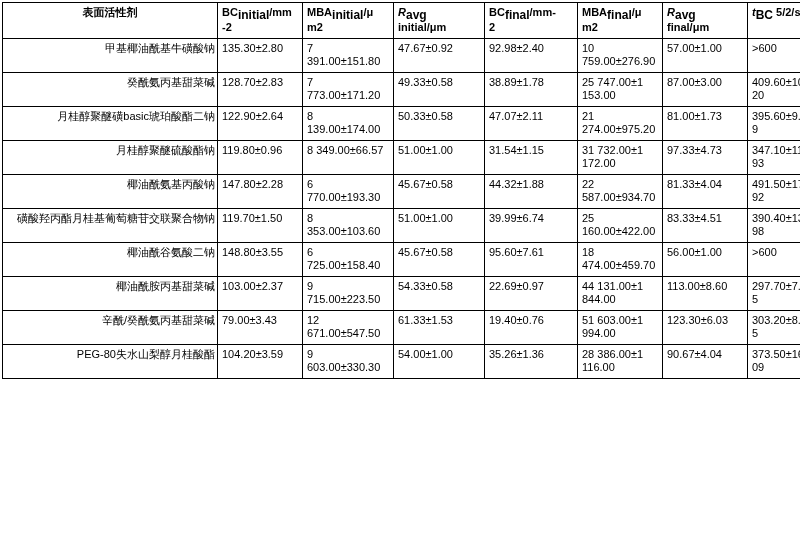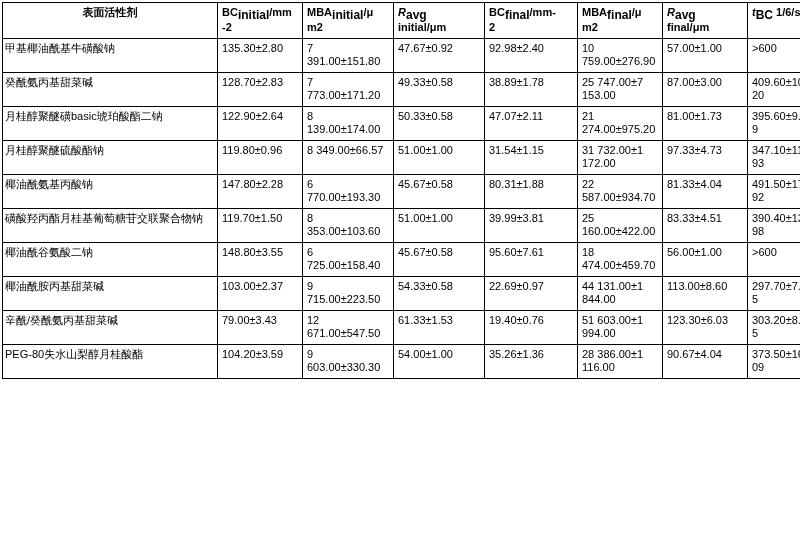--- a/index.html
+++ b/index.html
@@ -51,21 +51,21 @@
   .c2 { width: 82px; }
   .c3 { width: 82px; }
   .c4 { width: 84px; }
   .c5 { width: 76px; }
   .c6 { width: 76px; }
   .c7 { width: 60px; }
   tbody td {
     font-size: 11px;
   }
   tbody td.c0 {
-    text-align: left;
+    text-align: right;
     padding-left: 2px;
     padding-right: 2px;
   }
   .sub {
     font-size: 12px;
     vertical-align: sub;
     line-height: 1;
   }
   .ital {
     font-style: italic;
@@ -96,21 +96,21 @@
         <th class="c4">
           <span>BC</span><span class="sub">final</span><span>/mm-</span><span class="hdr-line2">2</span>
         </th>
         <th class="c5">
           <span>MBA</span><span class="sub">final</span><span>/μ</span><span class="hdr-line2">m2</span>
         </th>
         <th class="c6">
           <span class="ital">R</span><span class="sub">avg</span><span class="hdr-line2">final/μm</span>
         </th>
         <th class="c7">
-          <span class="ital">t</span><span class="sub">BC</span><span> 1/6/s</span>
+          <span class="ital">t</span><span class="sub">BC</span><span> 5/2/s</span>
         </th>
 
       </tr>
     </thead>
     <tbody>
       <tr>
         <td class="c0">甲基椰油酰基牛磺酸钠</td>
         <td class="c1">135.30±2.80</td>
         <td class="c2">7 391.00±151.80</td>
         <td class="c3">47.67±0.92</td>
@@ -119,21 +119,21 @@
         <td class="c6">57.00±1.00</td>
         <td class="c7">&gt;600</td>
 
       </tr>
       <tr>
         <td class="c0">癸酰氨丙基甜菜碱</td>
         <td class="c1">128.70±2.83</td>
         <td class="c2">7 773.00±171.20</td>
         <td class="c3">49.33±0.58</td>
         <td class="c4">38.89±1.78</td>
-        <td class="c5">25 747.00±7 153.00</td>
+        <td class="c5">25 747.00±1 153.00</td>
         <td class="c6">87.00±3.00</td>
         <td class="c7">409.60±10.20</td>
 
       </tr>
       <tr>
         <td class="c0">月桂醇聚醚磺basic琥珀酸酯二钠</td>
         <td class="c1">122.90±2.64</td>
         <td class="c2">8 139.00±174.00</td>
         <td class="c3">50.33±0.58</td>
         <td class="c4">47.07±2.11</td>
@@ -151,32 +151,32 @@
         <td class="c5">31 732.00±1 172.00</td>
         <td class="c6">97.33±4.73</td>
         <td class="c7">347.10±11.93</td>
 
       </tr>
       <tr>
         <td class="c0">椰油酰氨基丙酸钠</td>
         <td class="c1">147.80±2.28</td>
         <td class="c2">6 770.00±193.30</td>
         <td class="c3">45.67±0.58</td>
-        <td class="c4">80.31±1.88</td>
+        <td class="c4">44.32±1.88</td>
         <td class="c5">22 587.00±934.70</td>
         <td class="c6">81.33±4.04</td>
         <td class="c7">491.50±17.92</td>
 
       </tr>
       <tr>
         <td class="c0">磺酸羟丙酯月桂基葡萄糖苷交联聚合物钠</td>
         <td class="c1">119.70±1.50</td>
         <td class="c2">8 353.00±103.60</td>
         <td class="c3">51.00±1.00</td>
-        <td class="c4">39.99±3.81</td>
+        <td class="c4">39.99±6.74</td>
         <td class="c5">25 160.00±422.00</td>
         <td class="c6">83.33±4.51</td>
         <td class="c7">390.40±13.98</td>
 
       </tr>
       <tr>
         <td class="c0">椰油酰谷氨酸二钠</td>
         <td class="c1">148.80±3.55</td>
         <td class="c2">6 725.00±158.40</td>
         <td class="c3">45.67±0.58</td>

